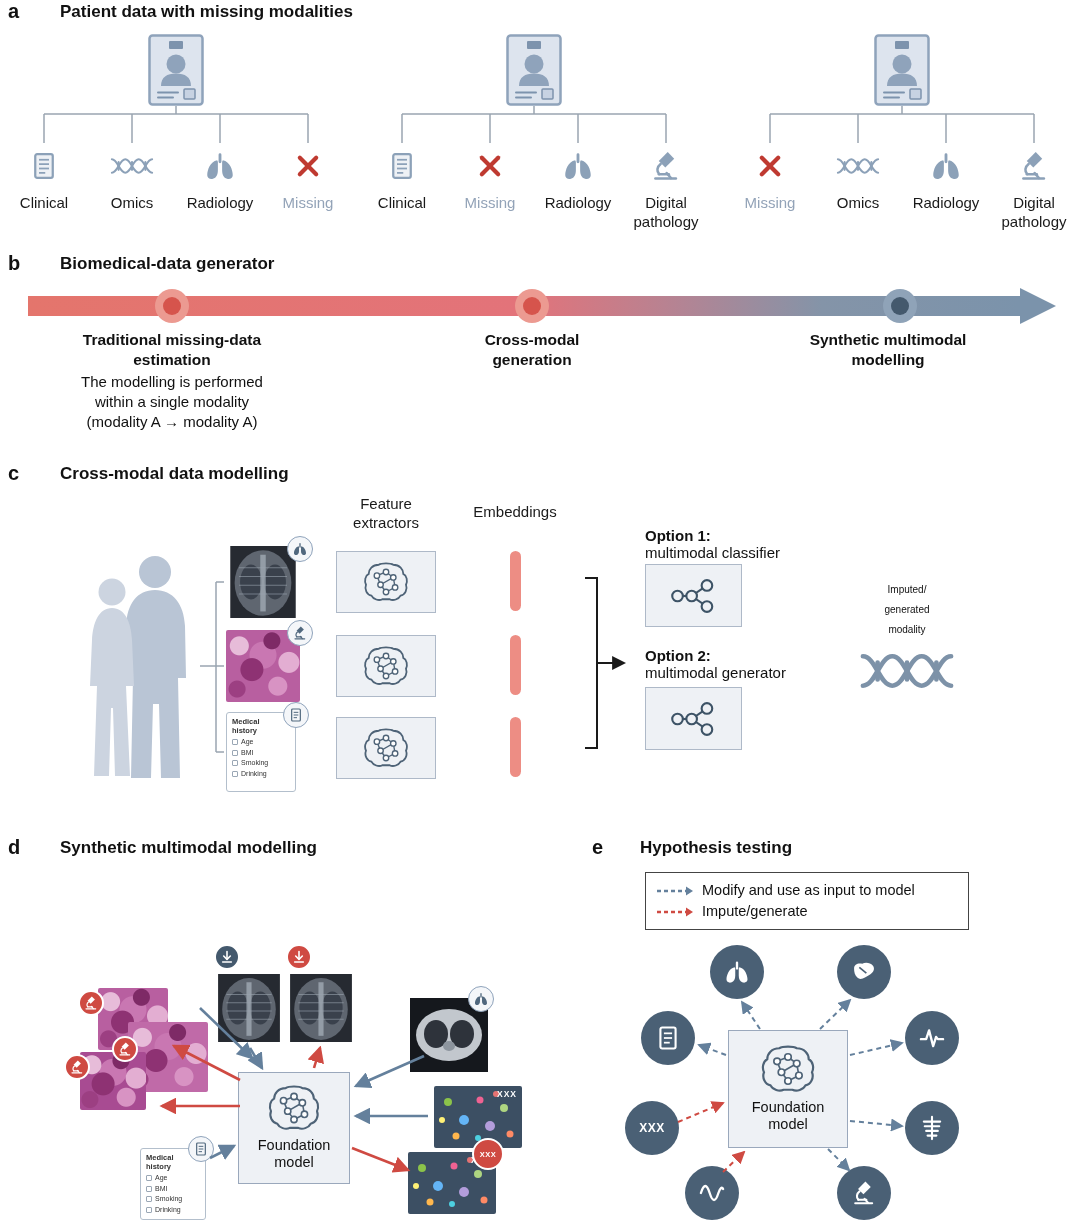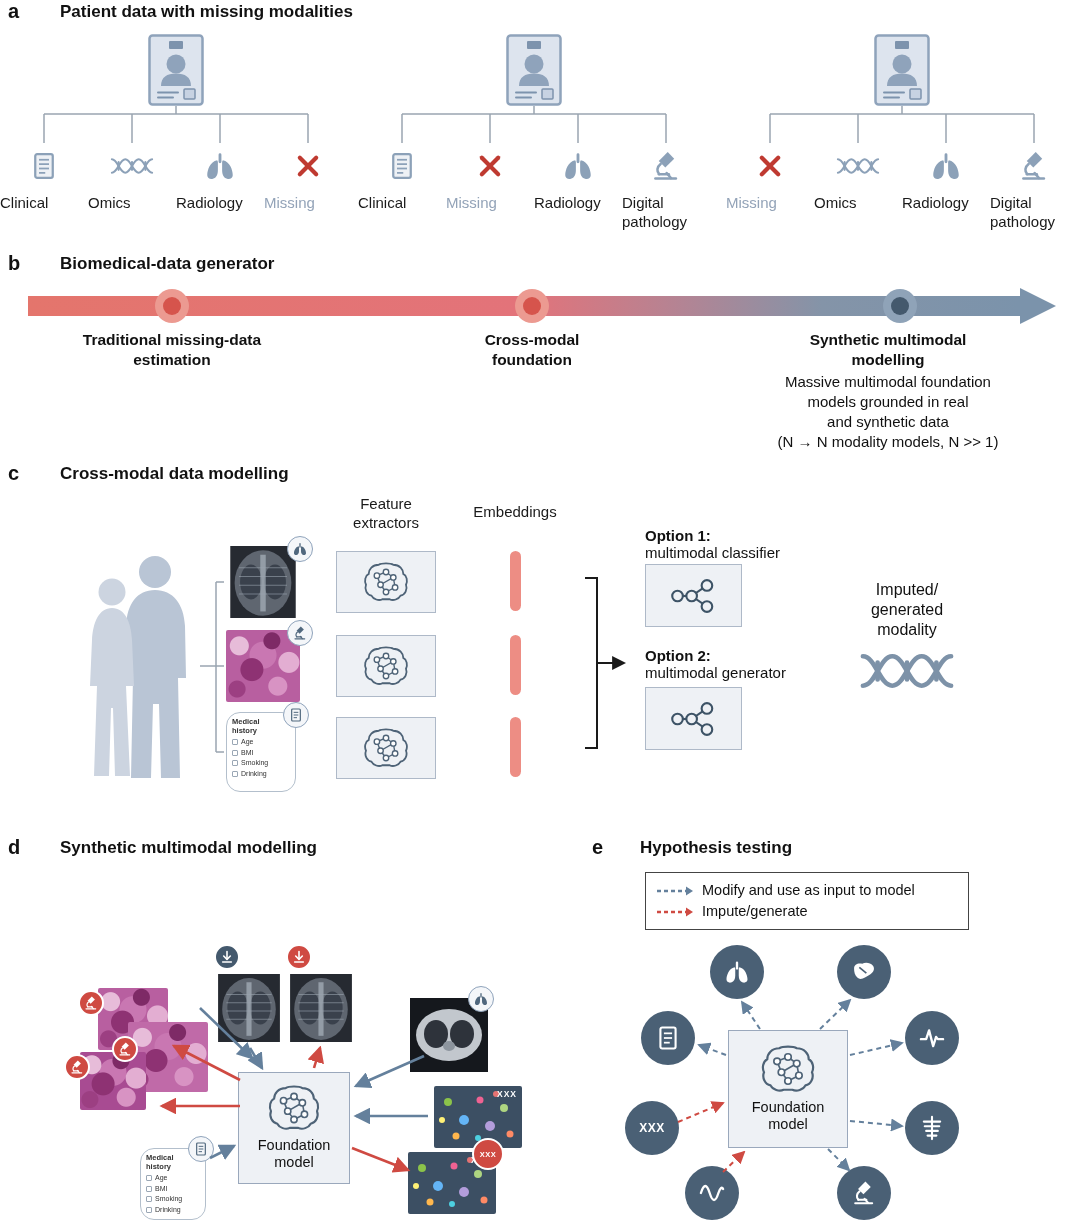--- a/index.html
+++ b/index.html
@@ -6,55 +6,55 @@
   html,body{background:#fff}
   body{font-family:"Liberation Sans","DejaVu Sans",sans-serif;color:#111}
   #fig{position:relative;width:1080px;height:1220px;background:#fff;overflow:hidden}
   .abs{position:absolute}
   .prelines{white-space:pre-line}
   .plabel{position:absolute;font-size:20px;font-weight:bold;line-height:22px}
   .ptitle{position:absolute;font-size:17px;font-weight:bold;line-height:22px}
   
   .pgroup{position:absolute;top:34px;width:352px;height:210px}
   .idcard{position:absolute;left:148px;top:0;width:56px;height:72px}
-  .mod{position:absolute;top:112px;width:88px;}
+  .mod{position:absolute;top:112px;width:88px;text-align:center}
   .mod-icon{height:40px;display:flex;align-items:center;justify-content:center;color:#8ca1b8}
   .mod-icon.missing{color:#bf3a31}
   .mod-label{display:block;margin-top:7px;font-size:15px;line-height:19px;color:#1a1a1a}
   .mod.missing .mod-label{color:#93a3b8}
   
   .bnode{position:absolute;width:34px;height:34px;border-radius:50%;display:flex;align-items:center;justify-content:center}
   .bnode-in{width:18px;height:18px;border-radius:50%}
   .bnode.salmon{background:#ec9a91}.bnode.salmon .bnode-in{background:#d6544c}
   .bnode.blue{background:#8fa3b8}.bnode.blue .bnode-in{background:#44596d}
   .stage{position:absolute;text-align:center}
   .stage-title{font-size:15.5px;font-weight:bold;line-height:20px;margin-bottom:2px}
   .stage-desc{font-size:15px;line-height:20px}
   
   .col-label{position:absolute;text-align:center;font-size:15px;line-height:19px;color:#1a1a1a}
   .febox{position:absolute;width:100px;height:62px;background:#eef1f5;border:1px solid #aeb9c8;display:flex;align-items:center;justify-content:center}
   .ebar{position:absolute;width:11px;height:60px;border-radius:6px;background:#ed8d84}
   .opt-text{position:absolute;font-size:15px;line-height:17px}
   .opt-title{font-weight:bold;display:block}
   .opt-sub{display:block}
   .opt-box{position:absolute;width:97px;height:63px;background:#eef1f5;border:1px solid #aeb9c8;display:flex;align-items:center;justify-content:center}
-  .out-label{position:absolute;width:130px;text-align:center;font-size:16px;line-height:20px}
+  .out-label{position:absolute;width:130px;text-align:center;font-size:10px;line-height:20px}
   
   .path-thumb{position:absolute;border-radius:2px;background-color:#b85fa0;
     background-image:
       radial-gradient(circle at 18% 22%, #e7bcd9 0 9px, transparent 10px),
       radial-gradient(circle at 62% 15%, #7e2a66 0 8px, transparent 9px),
       radial-gradient(circle at 85% 45%, #e3aed2 0 10px, transparent 11px),
       radial-gradient(circle at 35% 55%, #8e3273 0 11px, transparent 12px),
       radial-gradient(circle at 70% 78%, #d893c3 0 9px, transparent 10px),
       radial-gradient(circle at 15% 82%, #9c3f82 0 8px, transparent 9px),
       radial-gradient(circle at 50% 35%, #c977b2 0 13px, transparent 14px)}
   .path-thumb.v2{background-color:#c06aa8}
   .path-thumb.v3{background-color:#a84b92}
-  .med-card{position:absolute;background:#fff;border:1.5px solid #b3bfcc;border-radius:14px;padding:5px 4px 12px 5px;font-size:7px;line-height:8px;color:#333}
+  .med-card{position:absolute;background:#fff;border:1.5px solid #b3bfcc;border-radius:3px;padding:5px 4px 12px 5px;font-size:7px;line-height:8px;color:#333}
   .med-title{font-weight:bold;font-size:7.5px;line-height:8.5px;margin-bottom:3px;white-space:pre-line}
   .med-row{display:flex;align-items:center;gap:3px;margin-top:2.5px}
   .chk{width:6px;height:6px;border:1px solid #9aa7b5;border-radius:1px;background:#fff;flex:0 0 auto}
   .badge{position:absolute;width:26px;height:26px;border-radius:50%;background:#f4f6f9;border:1.5px solid #8fa3bb;color:#51687e;display:flex;align-items:center;justify-content:center}
   .badge.dark{background:#44596d;border:2px solid #fff;color:#fff}
   .badge.red{background:#cf4a42;border:2px solid #fff;color:#fff}
   .badge.xxl{width:32px;height:32px;font-size:7.5px;font-weight:bold;letter-spacing:.5px}
   .scatter{position:absolute;width:88px;height:62px}
   .xxx{position:absolute;top:3px;right:5px;color:#fff;font-size:8.5px;font-weight:bold;letter-spacing:1px}
   
@@ -376,32 +376,31 @@
   <div class="bnode salmon" style="left:515px;top:289px">
       <div class="bnode-in"></div>
     </div>
   <div class="bnode blue" style="left:883px;top:289px">
       <div class="bnode-in"></div>
     </div>
 
   <div class="stage" style="left:22px;top:330px;width:300px">
     <div class="stage-title prelines">Traditional missing-data
 estimation</div>
+    <div class="stage-desc prelines">The modelling is performed
+within a single modality
+(modality A → modality A)</div>
   </div>
   <div class="stage" style="left:382px;top:330px;width:300px">
     <div class="stage-title prelines">Cross-modal
-foundation</div>
+generation</div>
   </div>
   <div class="stage" style="left:728px;top:330px;width:320px">
     <div class="stage-title prelines">Synthetic multimodal
 modelling</div>
-    <div class="stage-desc prelines">Massive multimodal foundation
-models grounded in real
-and synthetic data
-(N → N modality models, N &gt;&gt; 1)</div>
   </div>
 
   <div class="col-label prelines" style="left:330px;top:494px;width:112px">Feature
 extractors</div>
   <div class="col-label" style="left:450px;top:502px;width:130px">Embeddings</div>
 
   <svg class="abs" style="left:62px;top:546px" width="150" height="240" viewBox="0 0 140 240">
     <circle cx="88" cy="26" r="16" fill="#b9c5d5"></circle>
     <path d="M88,44 C70,44 60,58 59,80 L58,132 L66,132 L64,232 L84,232 L86,158 L92,158 L94,232 L113,232 L111,132 L119,132 L118,80 C117,58 106,44 88,44 Z" fill="#b9c5d5"></path>
     <circle cx="45" cy="46" r="13.5" fill="#ccd4e0"></circle>

